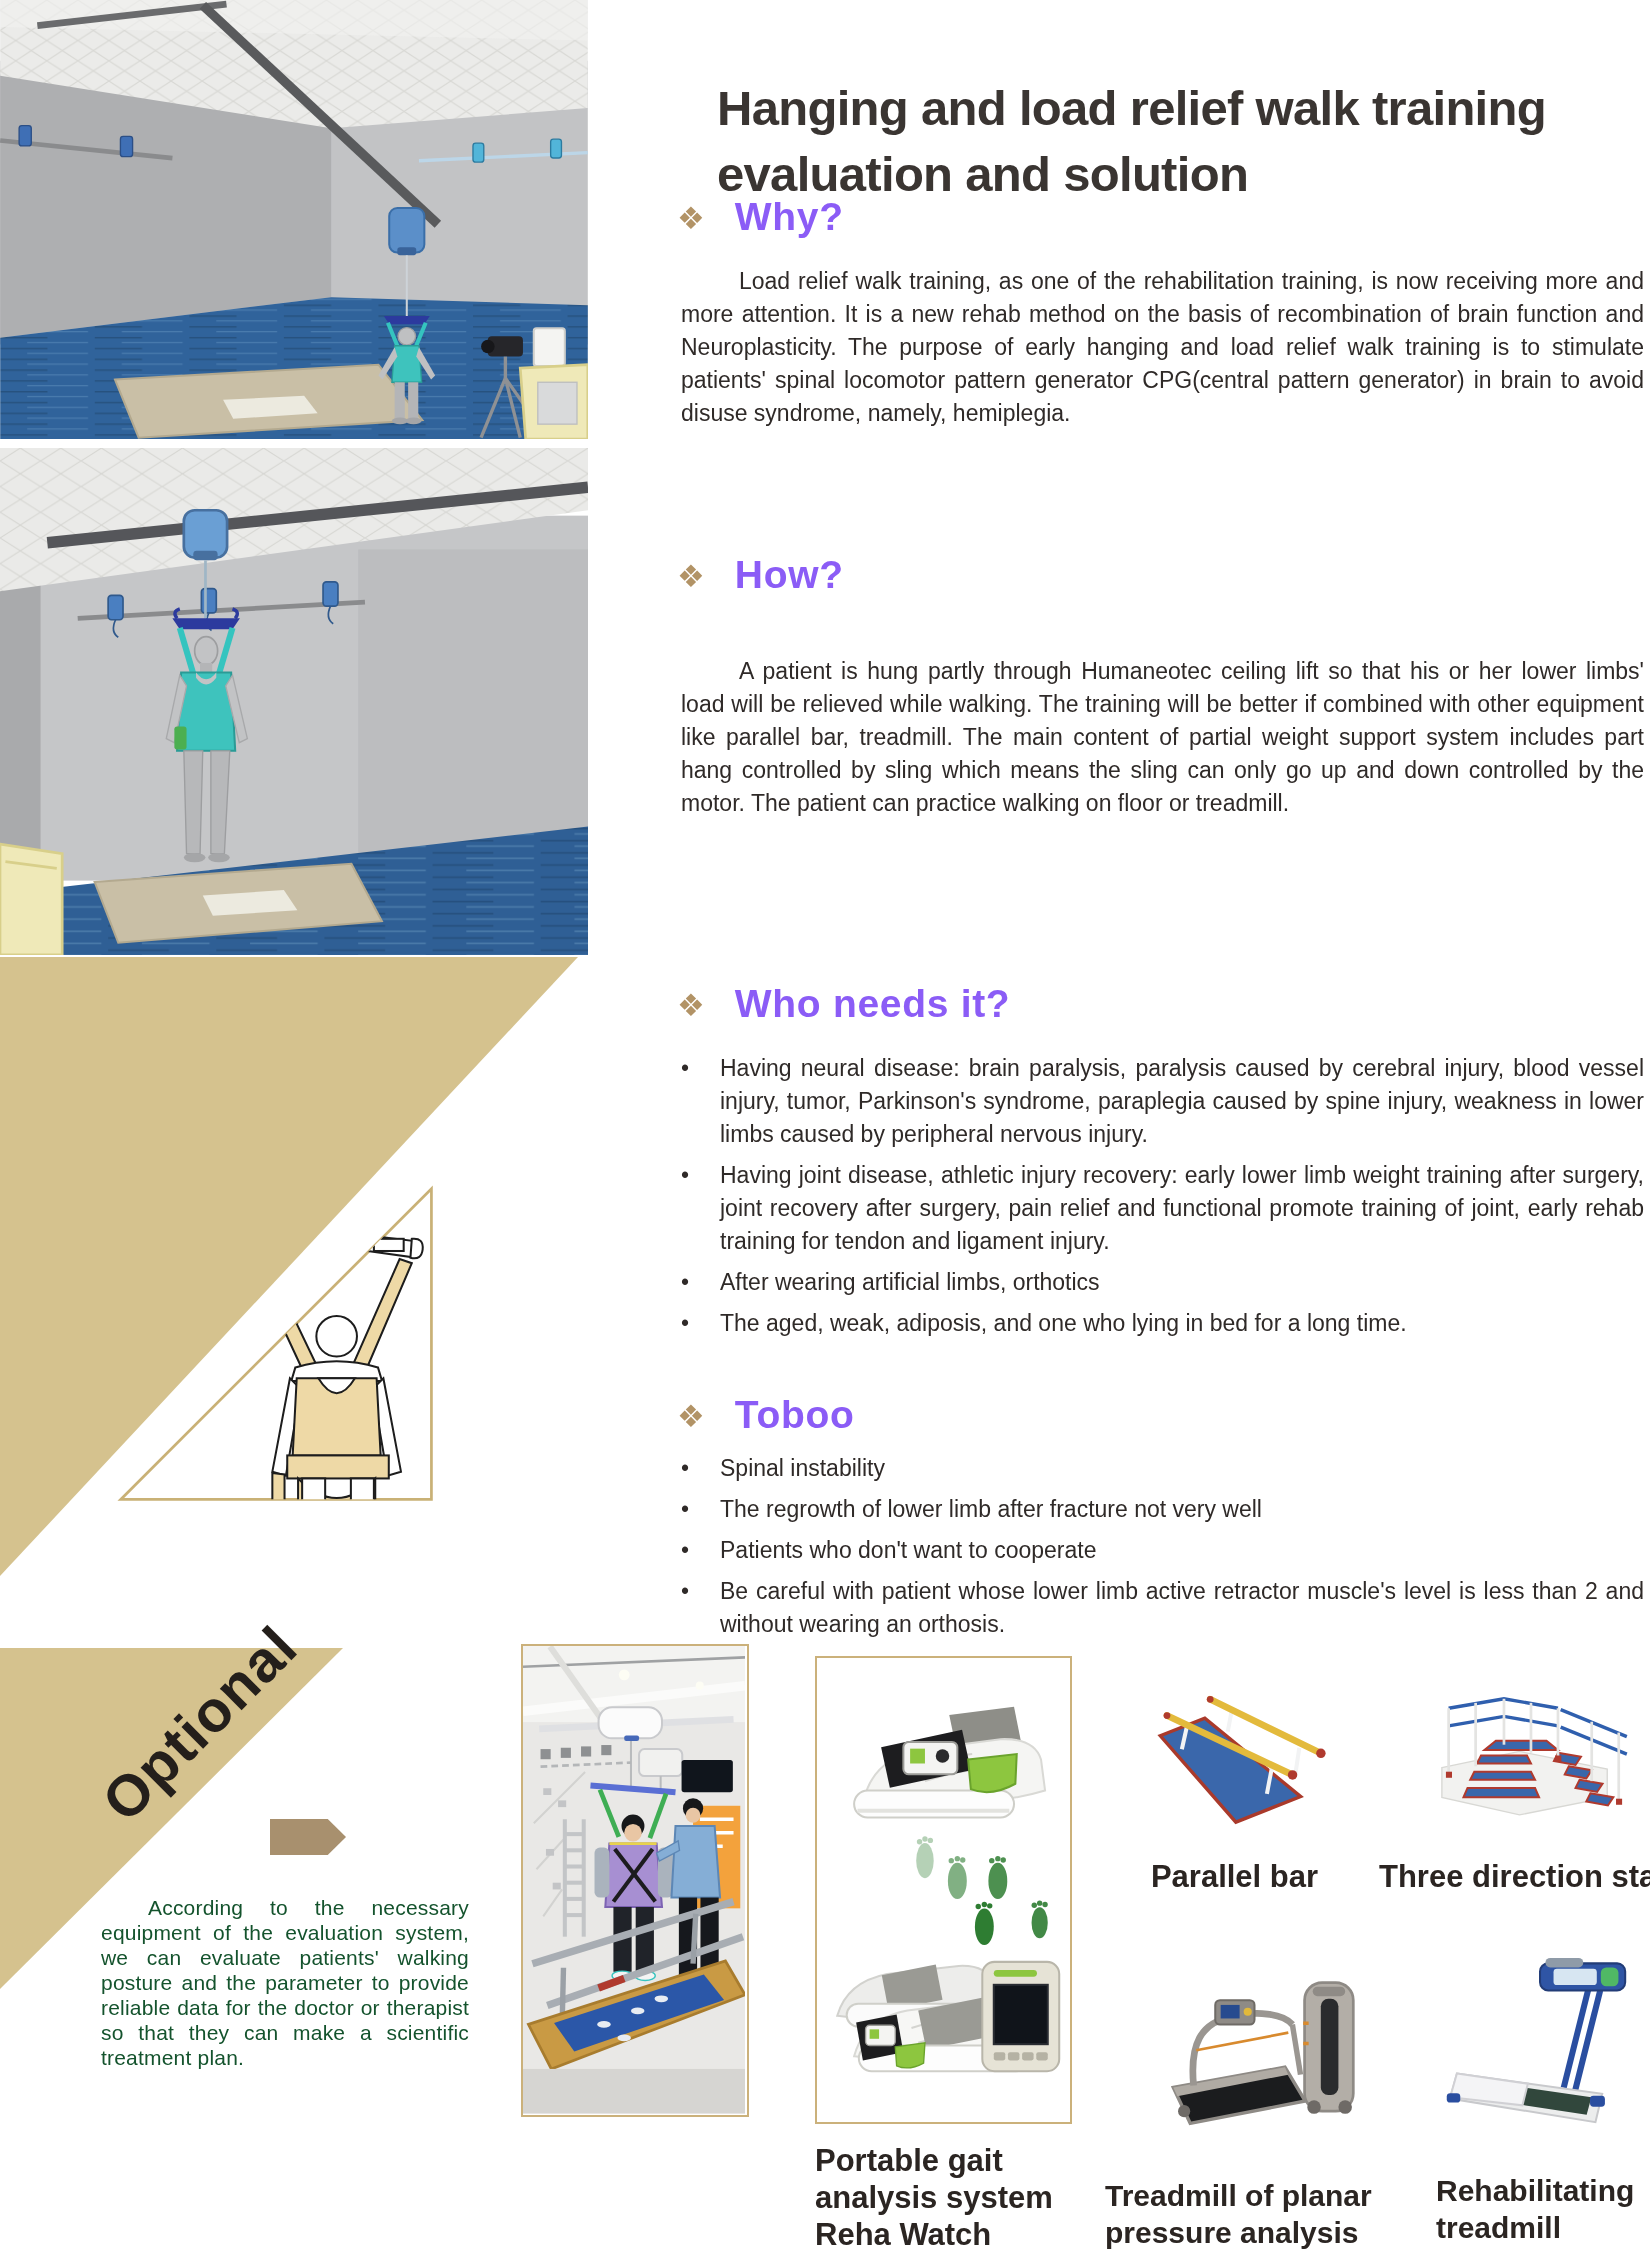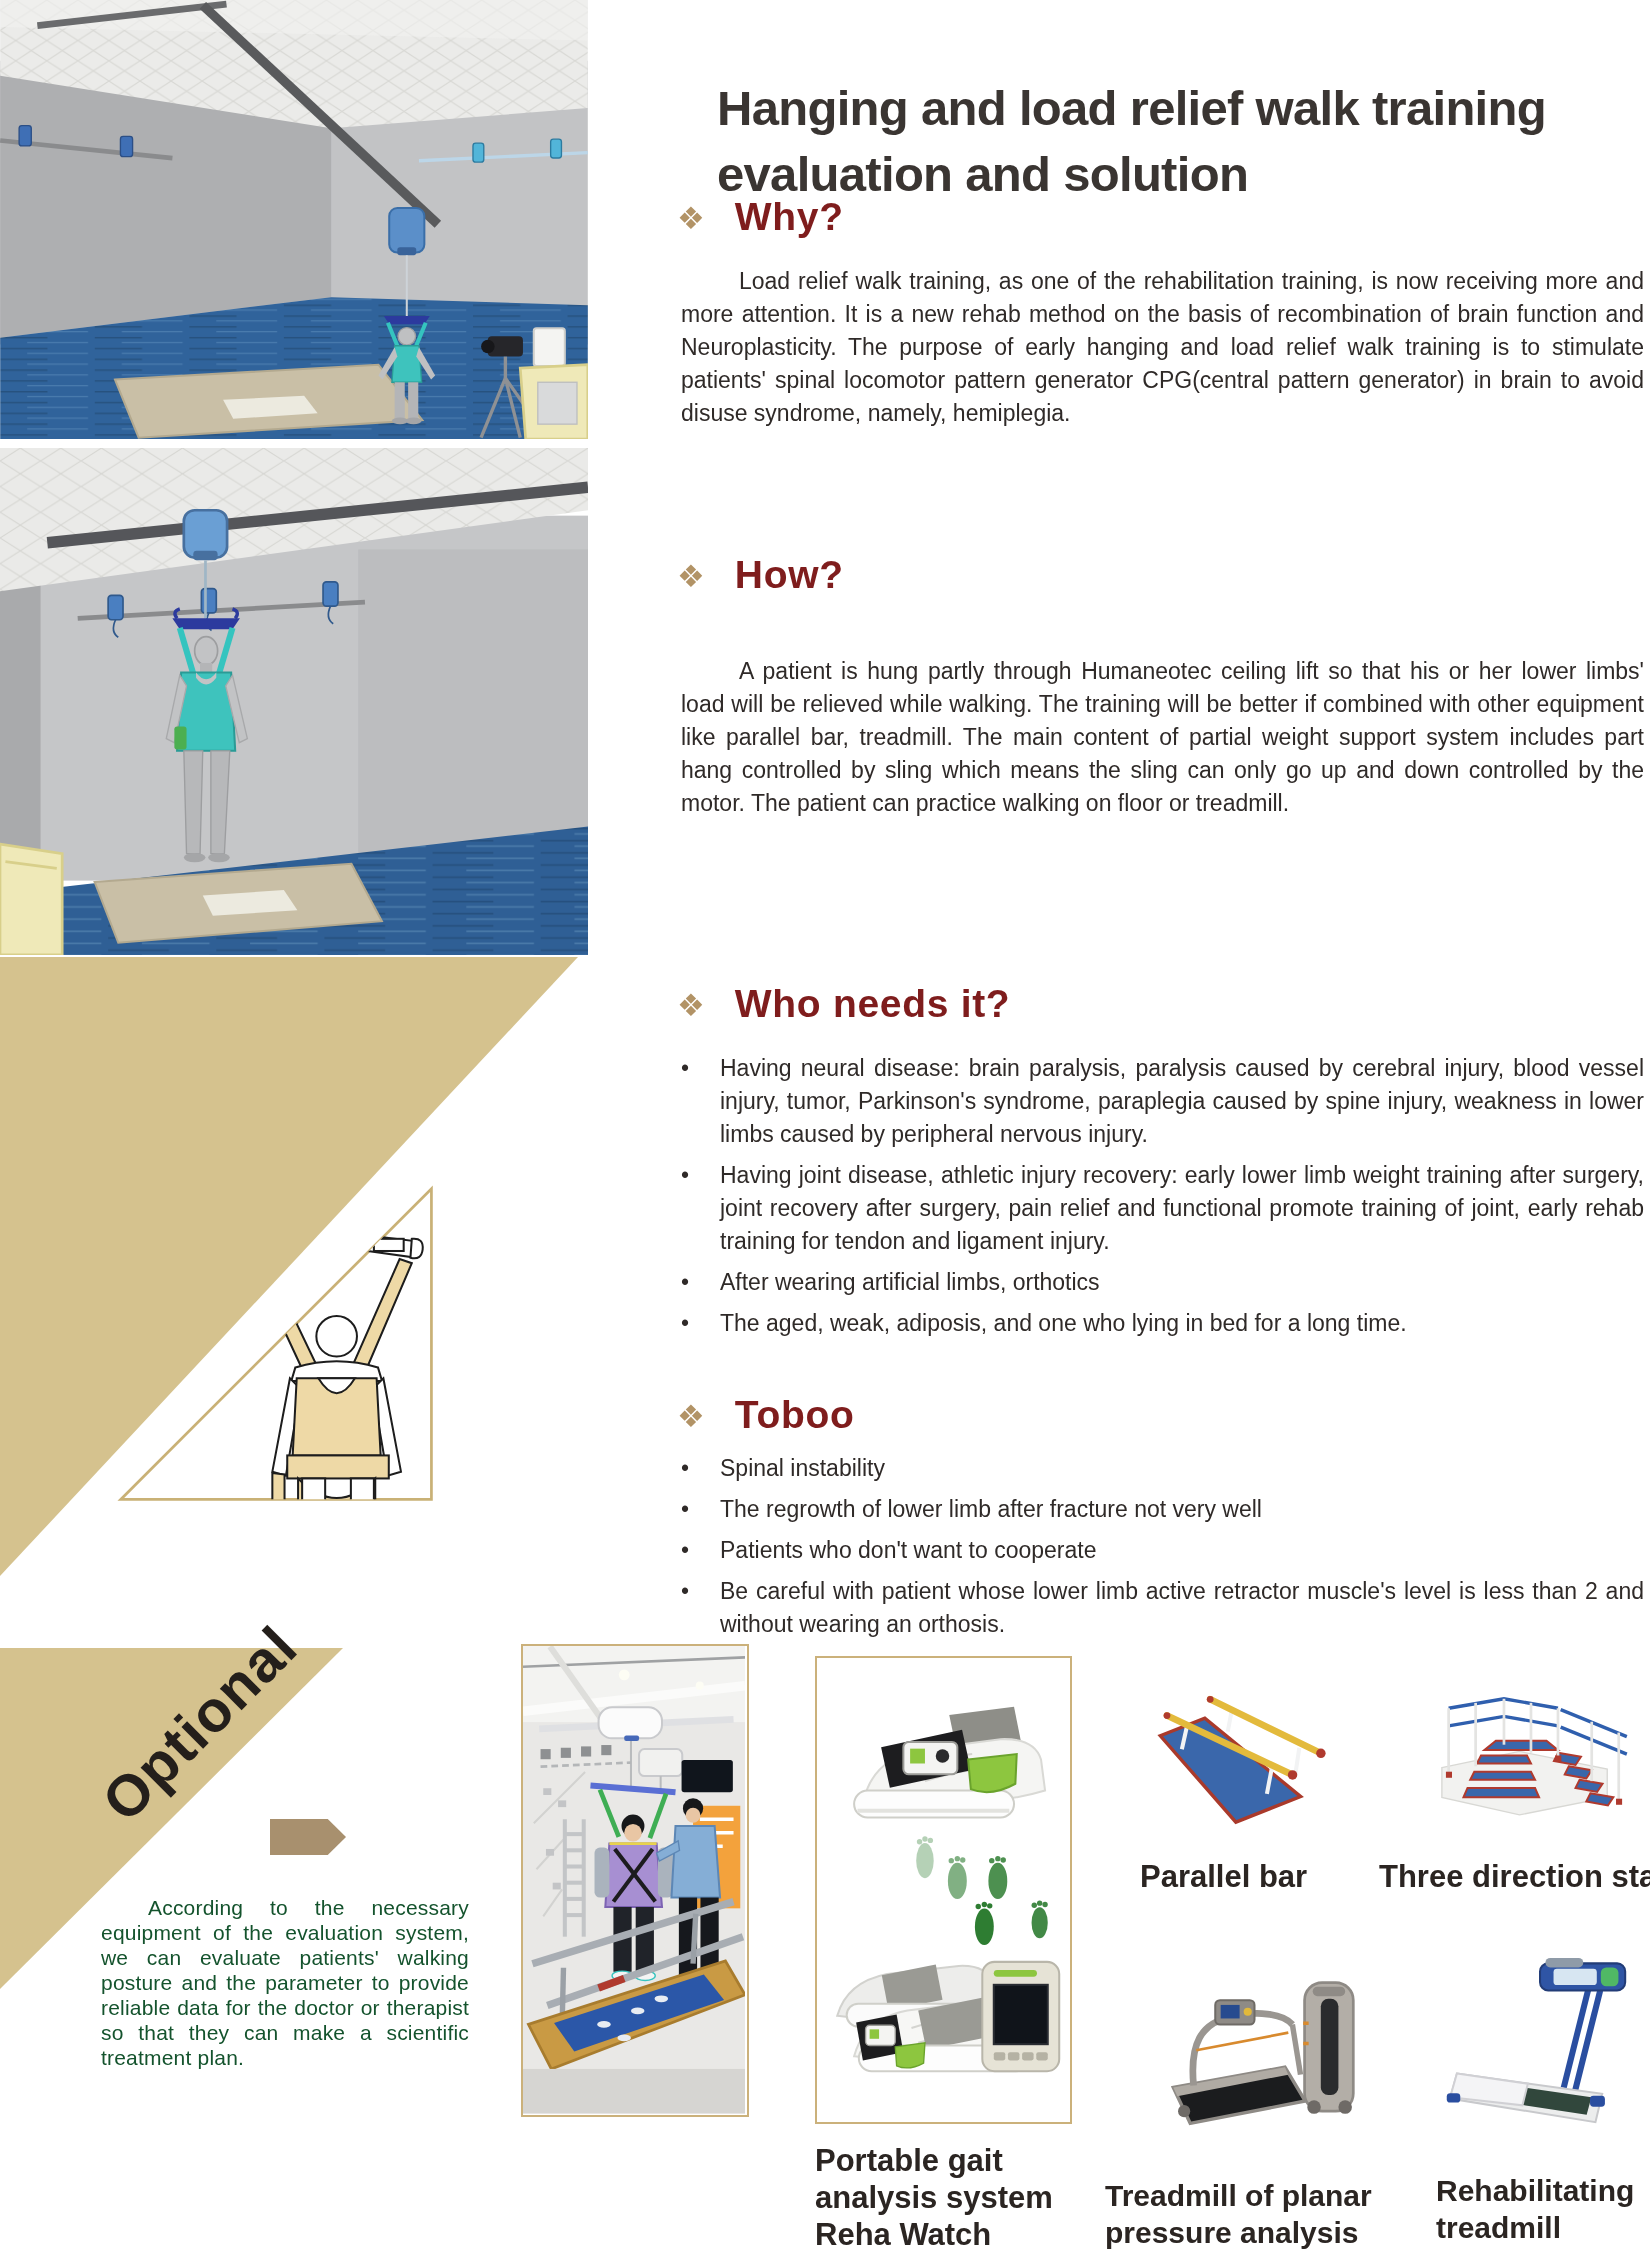--- a/index.html
+++ b/index.html
@@ -6,21 +6,21 @@
   body{width:1651px;height:2250px;font-family:"Liberation Sans",sans-serif;}
   .page{position:relative;width:1651px;height:2250px;background:#ffffff;overflow:hidden;}
   .abs{position:absolute;}
   figure{margin:0;}
 
   
   .title{left:717px;top:76px;width:899px;font-size:49px;line-height:1.34;font-weight:bold;
          color:#3a3532;letter-spacing:-0.7px;}
   .sec-head{left:677px;display:flex;align-items:baseline;gap:30px;}
   .sec-head .dia{font-size:31px;color:#b29366;transform:translateY(-1.4px);}
-  .sec-head .ht{font-size:39px;font-weight:bold;color:#7f1d1d;letter-spacing:0.7px;}
+  .sec-head .ht{font-size:39px;font-weight:bold;color:#8b5cf6;letter-spacing:0.7px;}
   .body-block{left:681px;width:963px;color:#2f2a28;font-size:23px;line-height:33px;
               text-align:justify;}
   .body-block p{margin:0;text-indent:58px;}
   ul.blist{list-style:none;margin:0;padding:0;}
   ul.blist li{display:flex;margin-bottom:8px;}
   ul.blist .b{width:39px;flex:0 0 39px;font-size:23px;color:#2f2a28;}
   ul.blist .t{flex:1;text-align:justify;}
 
   
   .tan-block{left:0;top:957px;width:588px;height:619px;background:#d5c28e;
@@ -33,21 +33,21 @@
   .opt-arrow{left:270px;top:1819px;width:76px;height:36px;background:#a8906e;
              clip-path:polygon(0% 0%,76% 0%,100% 50%,76% 100%,0% 100%);}
   .opt-desc{left:101px;top:1874px;width:368px;font-size:21px;line-height:25px;color:#14532d;
             text-align:justify;text-indent:47px;letter-spacing:0.2px;}
 
   
   .photo-frame{border:2.7px solid #cbb17b;background:#ffffff;box-sizing:border-box;}
   .plabel{font-weight:bold;color:#2b2522;font-size:31px;line-height:37px;}
   .sky-label{left:521px;top:2150px;width:270px;font-size:32px;letter-spacing:2.7px;}
   .reha-label{left:815px;top:2142px;width:284px;}
-  .pbar-label{left:1140px;top:1858px;width:189px;}
+  .pbar-label{left:1140px;top:1858px;width:189px;text-align:center;}
   .stair-label{left:1379px;top:1858px;width:277px;text-align:center;white-space:nowrap;}
   .lido-label{left:1105px;top:2177px;width:291px;font-size:30px;}
   .val-label{left:1436px;top:2172px;width:223px;font-size:30px;}
 </style>
 </head>
 <body>
 
 <div class="page">
 
   <figure class="abs" style="left:0;top:0;width:588px;height:439px;">

